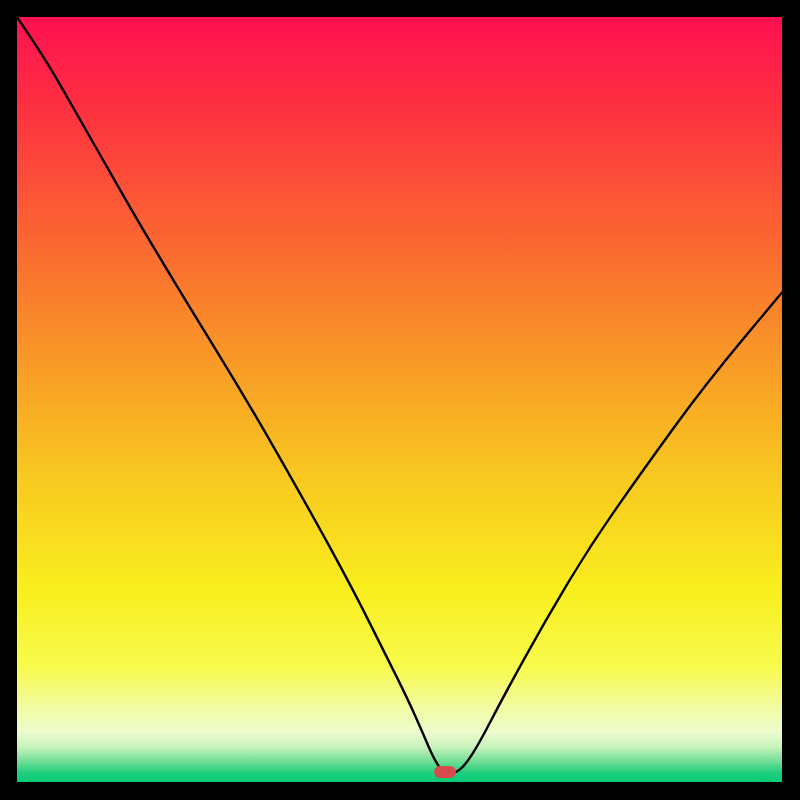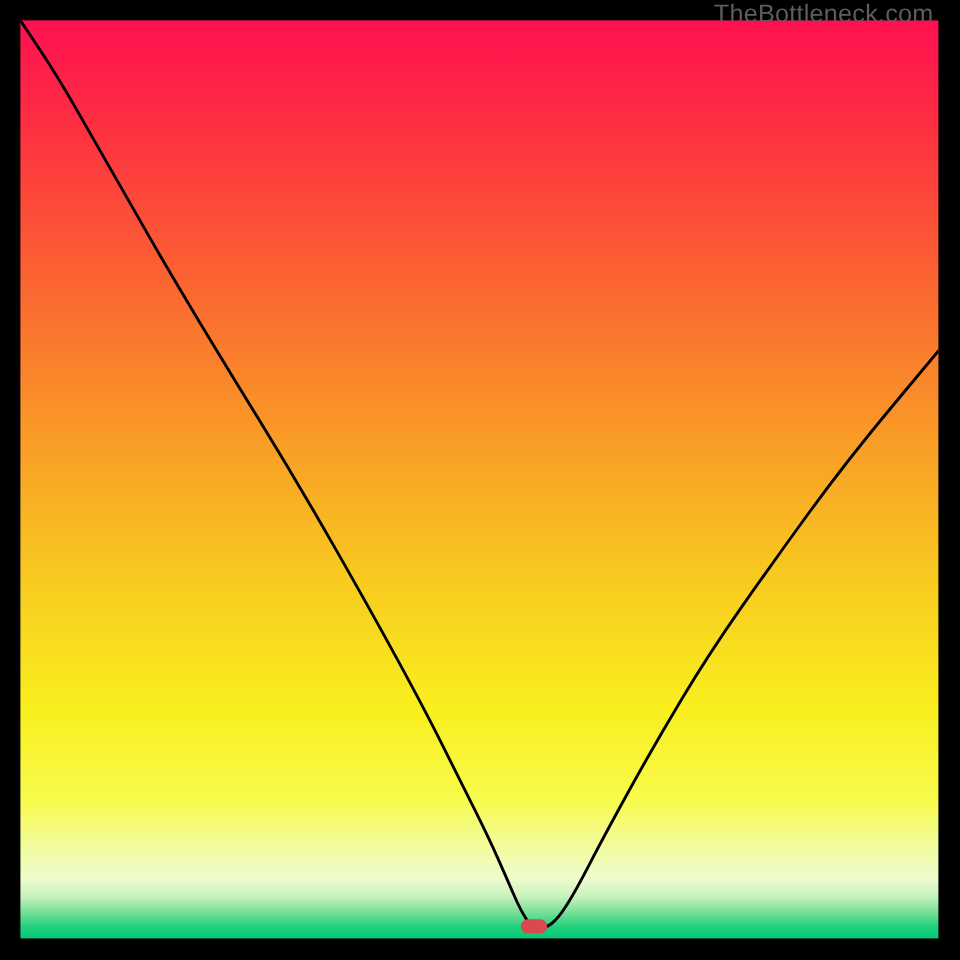--- a/index.html
+++ b/index.html
@@ -56,15 +56,14 @@
 <div class="stage">
 
   <div class="plot" id="plot" style="background: linear-gradient(rgb(254, 16, 81) 0%, rgb(253, 49, 64) 12%, rgb(251, 99, 50) 28%, rgb(249, 154, 39) 45%, rgb(248, 200, 32) 60%, rgb(249, 239, 30) 75%, rgb(248, 251, 77) 85%, rgb(242, 251, 158) 90%, rgb(238, 252, 206) 93.5%, rgb(197, 242, 187) 95.5%, rgb(107, 221, 147) 97.4%, rgb(30, 207, 124) 98.8%, rgb(5, 202, 118) 100%);"></div>
 
   <svg class="curve" viewBox="0 0 765 765" preserveAspectRatio="none">
     <path id="curve-path" d="M 0.00 0.00 Q 0.00 0.00 15.30 22.95 Q 30.60 45.90 45.90 72.68 Q 61.20 99.45 76.50 126.23 Q 91.80 153.00 107.10 179.78 Q 122.40 206.55 145.35 244.80 Q 168.30 283.05 198.90 332.77 Q 229.50 382.50 260.10 436.05 Q 290.70 489.60 313.65 531.67 Q 336.60 573.75 351.90 604.35 Q 367.20 634.95 378.68 657.90 Q 390.15 680.85 397.80 698.06 Q 405.45 715.27 411.19 728.66 Q 416.93 742.05 421.90 749.32 Q 426.87 756.59 432.23 756.59 Q 437.58 756.59 442.94 752.38 Q 448.29 748.17 455.56 736.69 Q 462.82 725.22 474.30 703.04 Q 485.78 680.85 506.81 642.60 Q 527.85 604.35 550.80 566.10 Q 573.75 527.85 600.52 489.60 Q 627.30 451.35 657.90 409.27 Q 688.50 367.20 726.75 321.30 T 765.00 275.40" fill="none" stroke-width="2.4" stroke-linecap="round" stroke="#000000"></path>
   </svg>
 
   <div class="marker" id="minimum-marker" style="left: 445.4px; top: 772.055px; background: rgb(217, 74, 79);"></div>
 
-  <div class="watermark">TheBottleneck.com</div>
 
 </div>
 
 </body></html>

